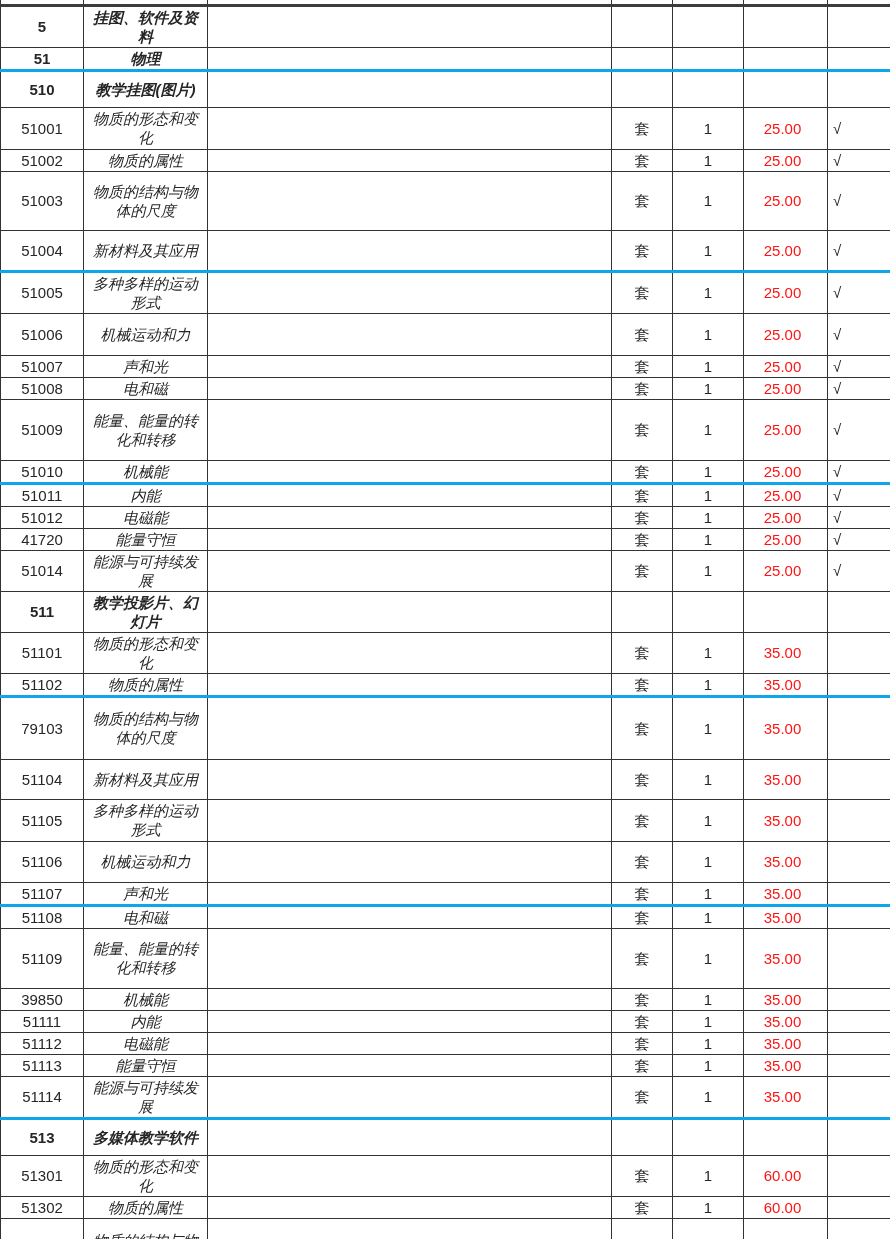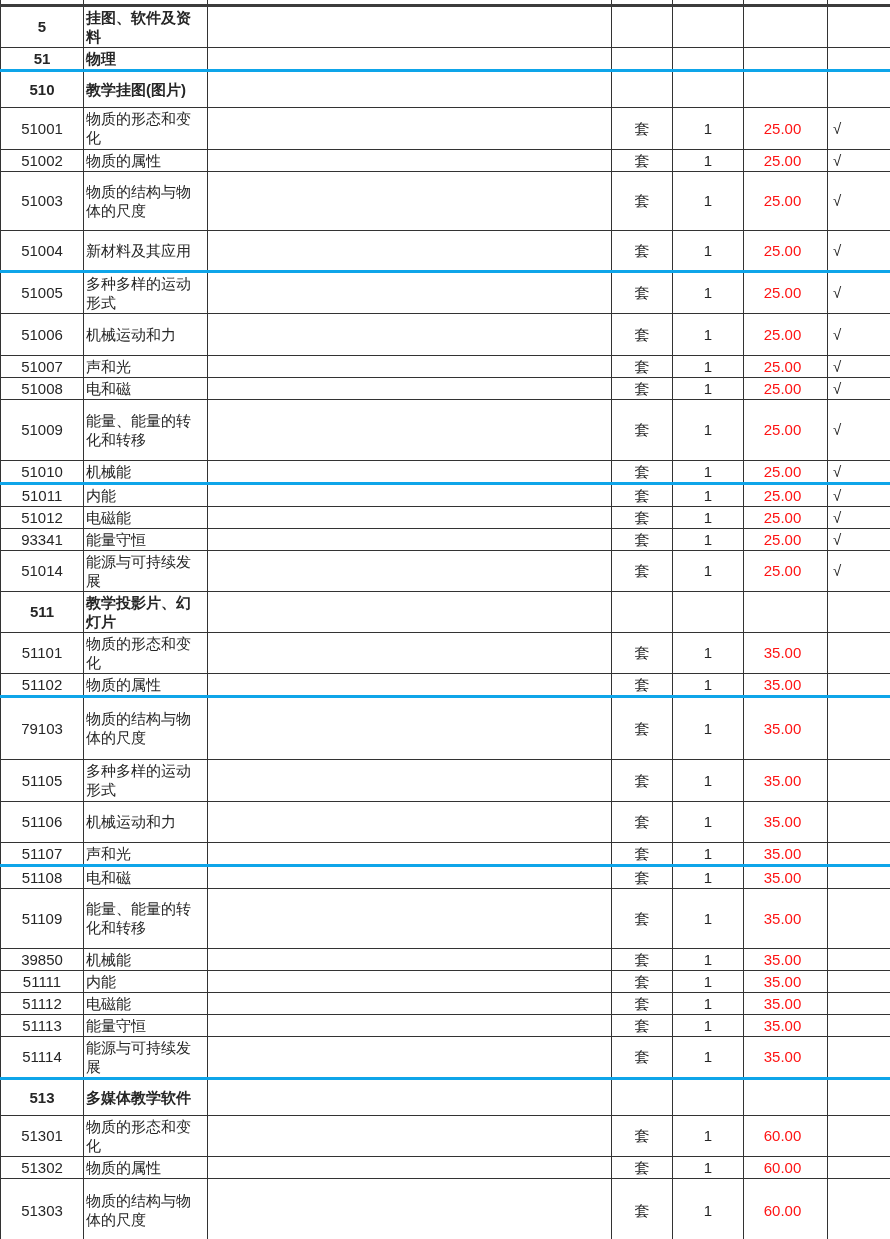--- a/index.html
+++ b/index.html
@@ -20,21 +20,21 @@
     line-height:19px;
     padding:1px 2px;
     overflow:hidden;
     word-break:break-all;
   }
   tr.bold td{font-weight:bold;}
   tr.thick td{border-top:3px solid #0ea5e9;}
   tr.darktop td{border-top:3px solid #3c3c3c;}
   tr.partial td{border-top:none;}
   .col-code{text-align:center;}
-  .col-name{}
+  .col-name{text-align:center;font-style:italic;}
   .col-spec{text-align:left;}
   .col-unit{text-align:center;}
   .col-qty{text-align:center;}
   .col-price{text-align:center;padding-right:8px;color:var(--price-color,#f00);}
   .col-check{text-align:left;padding-left:5px;}
 </style>
 </head>
 <body>
 
 <table>
@@ -186,21 +186,21 @@
       <tr class="" style="height: 19px;">
         <td class="col-code">51012</td>
         <td class="col-name">电磁能</td>
         <td class="col-spec"></td>
         <td class="col-unit">套</td>
         <td class="col-qty">1</td>
         <td class="col-price">25.00</td>
         <td class="col-check">√</td>
       </tr>
       <tr class="" style="height: 22px;">
-        <td class="col-code">93341</td>
+        <td class="col-code">41720</td>
         <td class="col-name">能量守恒</td>
         <td class="col-spec"></td>
         <td class="col-unit">套</td>
         <td class="col-qty">1</td>
         <td class="col-price">25.00</td>
         <td class="col-check">√</td>
       </tr>
       <tr class="" style="height: 40px;">
         <td class="col-code">51014</td>
         <td class="col-name">能源与可持续发展</td>
@@ -233,20 +233,29 @@
         <td class="col-name">物质的属性</td>
         <td class="col-spec"></td>
         <td class="col-unit">套</td>
         <td class="col-qty">1</td>
         <td class="col-price">35.00</td>
         <td class="col-check"></td>
       </tr>
       <tr class="thick " style="height: 63px;">
         <td class="col-code">79103</td>
         <td class="col-name">物质的结构与物体的尺度</td>
+        <td class="col-spec"></td>
+        <td class="col-unit">套</td>
+        <td class="col-qty">1</td>
+        <td class="col-price">35.00</td>
+        <td class="col-check"></td>
+      </tr>
+      <tr class="" style="height: 40px;">
+        <td class="col-code">51104</td>
+        <td class="col-name">新材料及其应用</td>
         <td class="col-spec"></td>
         <td class="col-unit">套</td>
         <td class="col-qty">1</td>
         <td class="col-price">35.00</td>
         <td class="col-check"></td>
       </tr>
       <tr class="" style="height: 42px;">
         <td class="col-code">51105</td>
         <td class="col-name">多种多样的运动形式</td>
         <td class="col-spec"></td>

